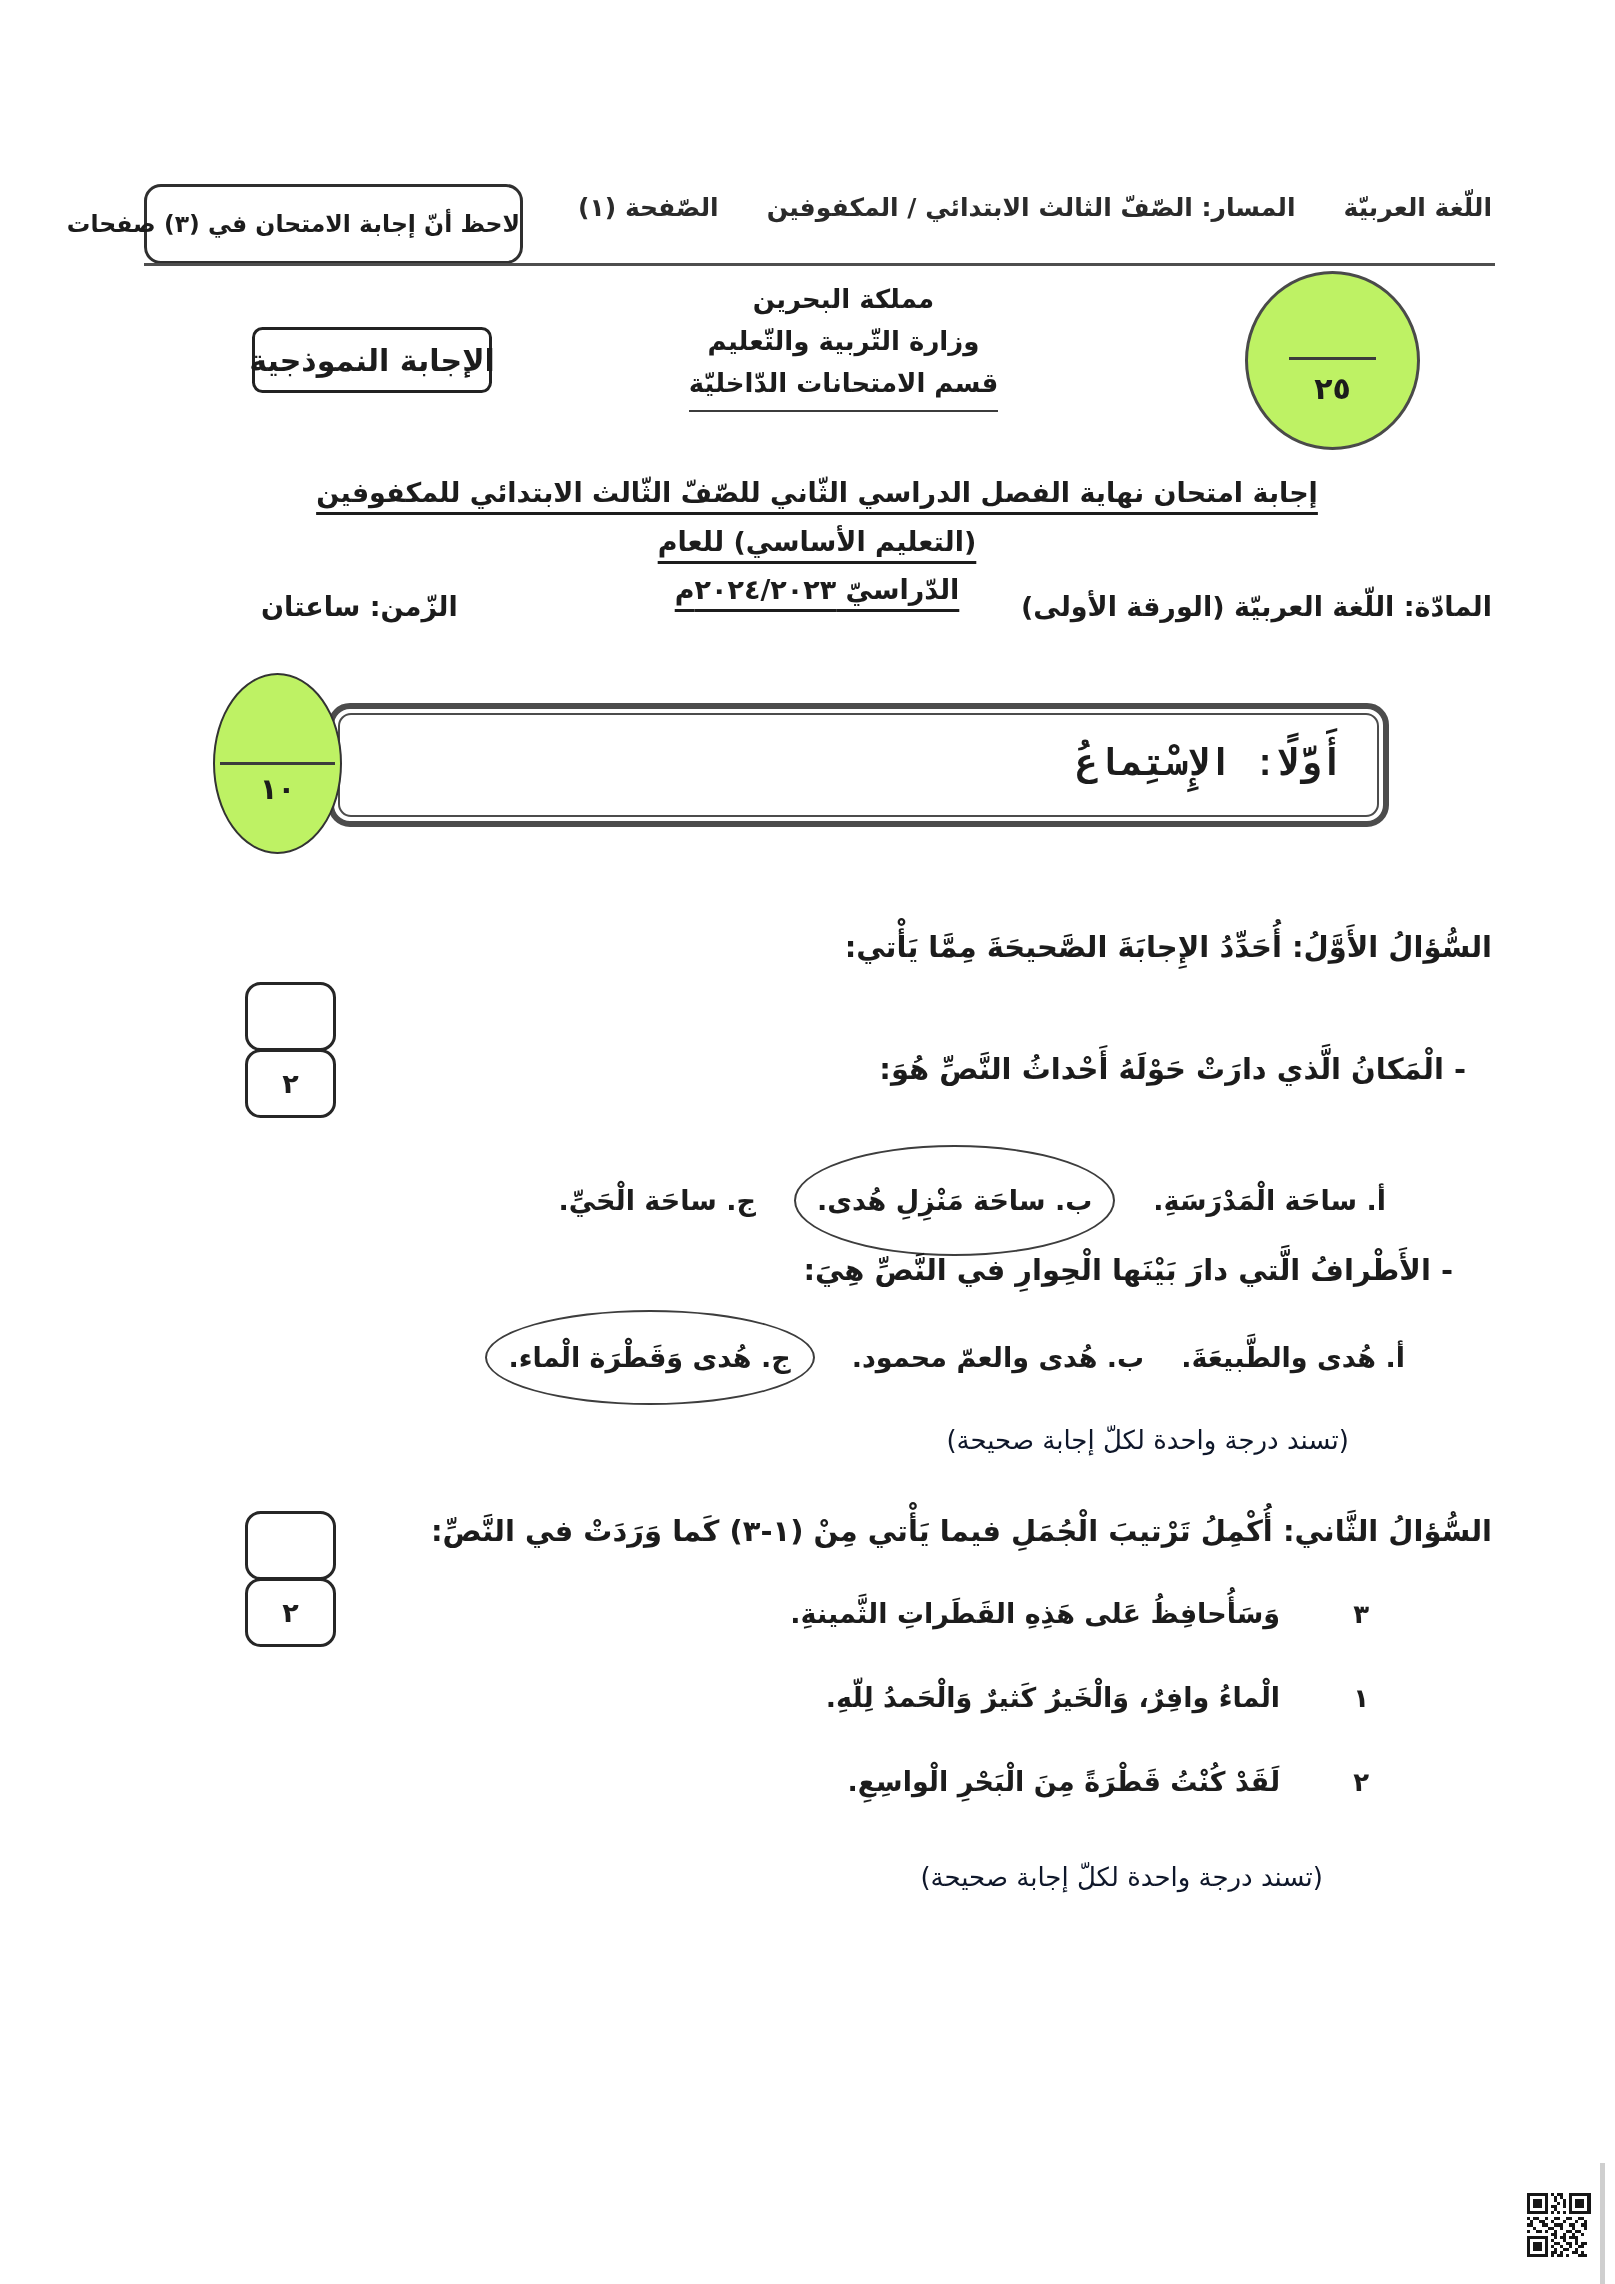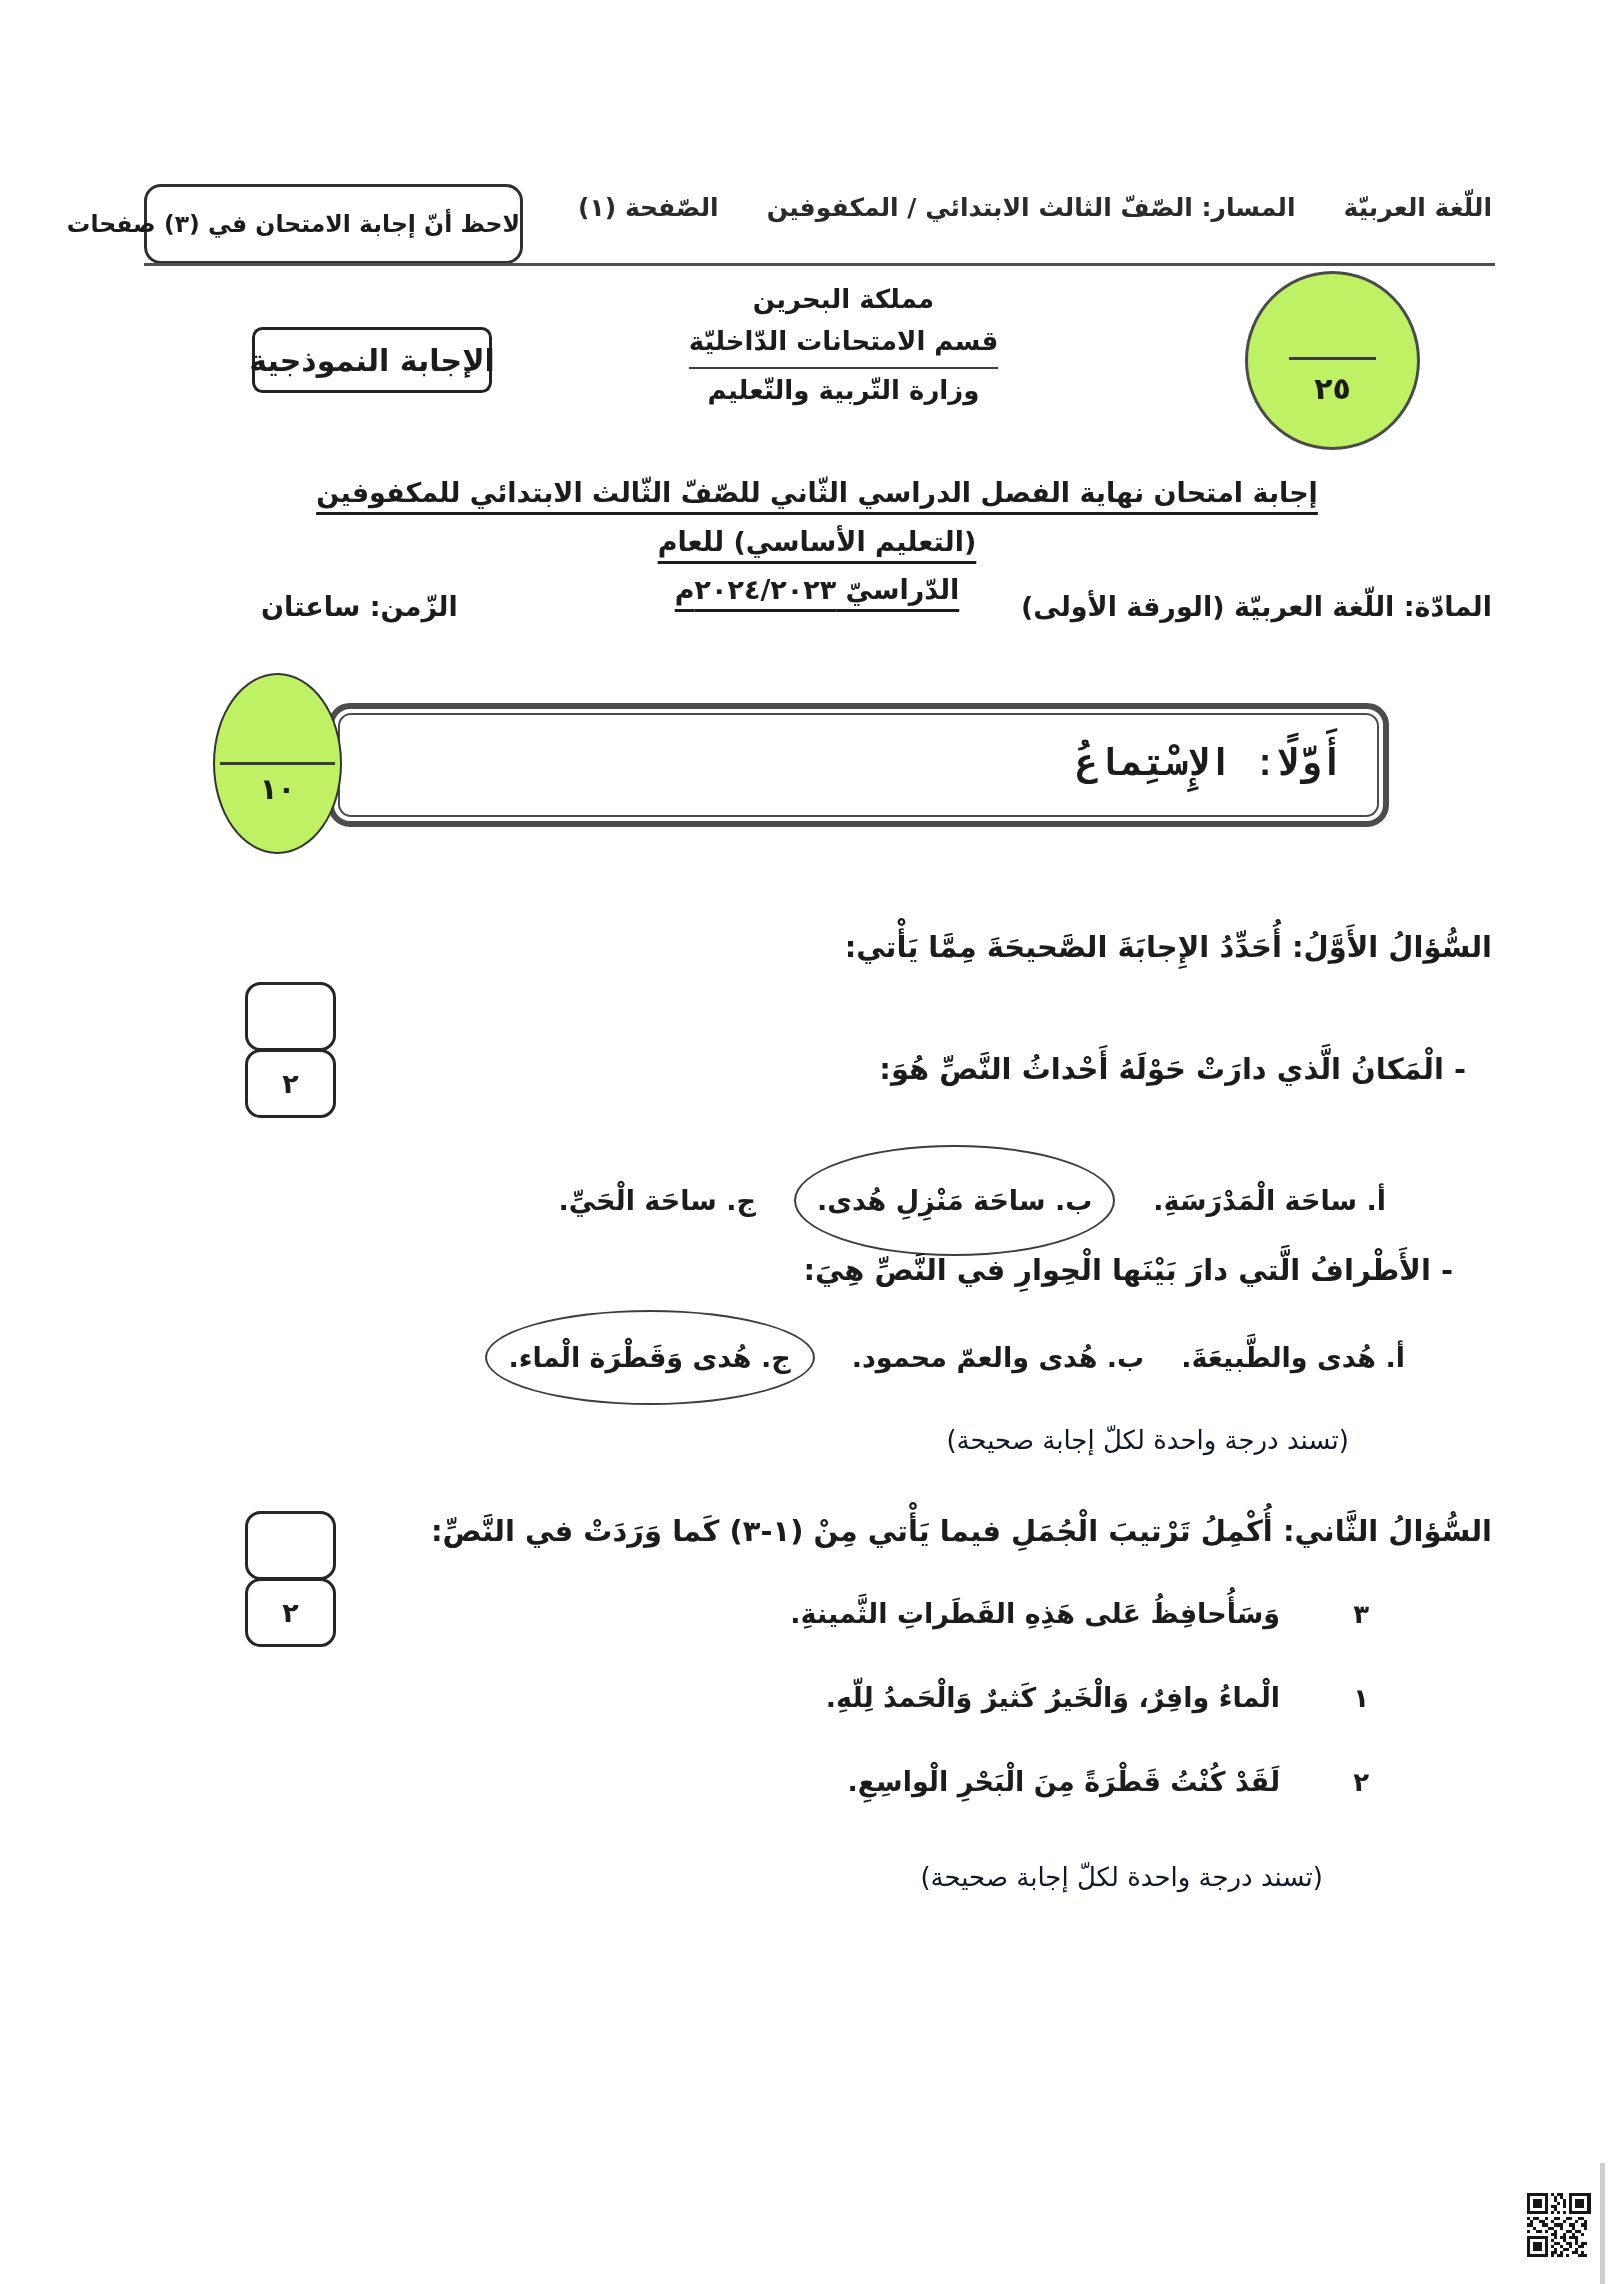--- a/index.html
+++ b/index.html
@@ -108,22 +108,22 @@
     <span>المسار: الصّفّ الثالث الابتدائي / المكفوفين</span>
     <span>الصّفحة (١)</span>
   </div>
   <div class="abs note-box">
     <span>لاحظ أنّ إجابة الامتحان في (٣) صفحات</span>
   </div>
   <div class="abs header-divider"></div>
 
   <div class="abs ministry">
     <div>مملكة البحرين</div>
+    <div>وزارة التّربية والتّعليم</div>
     <div><span class="u">قسم الامتحانات الدّاخليّة</span></div>
-    <div>وزارة التّربية والتّعليم</div>
   </div>
 
   <div class="abs stamp total-stamp">
     <div class="frac"></div>
     <div class="val">٢٥</div>
   </div>
 
   <div class="abs model-box">
     <span>الإجابة النموذجية</span>
   </div>

